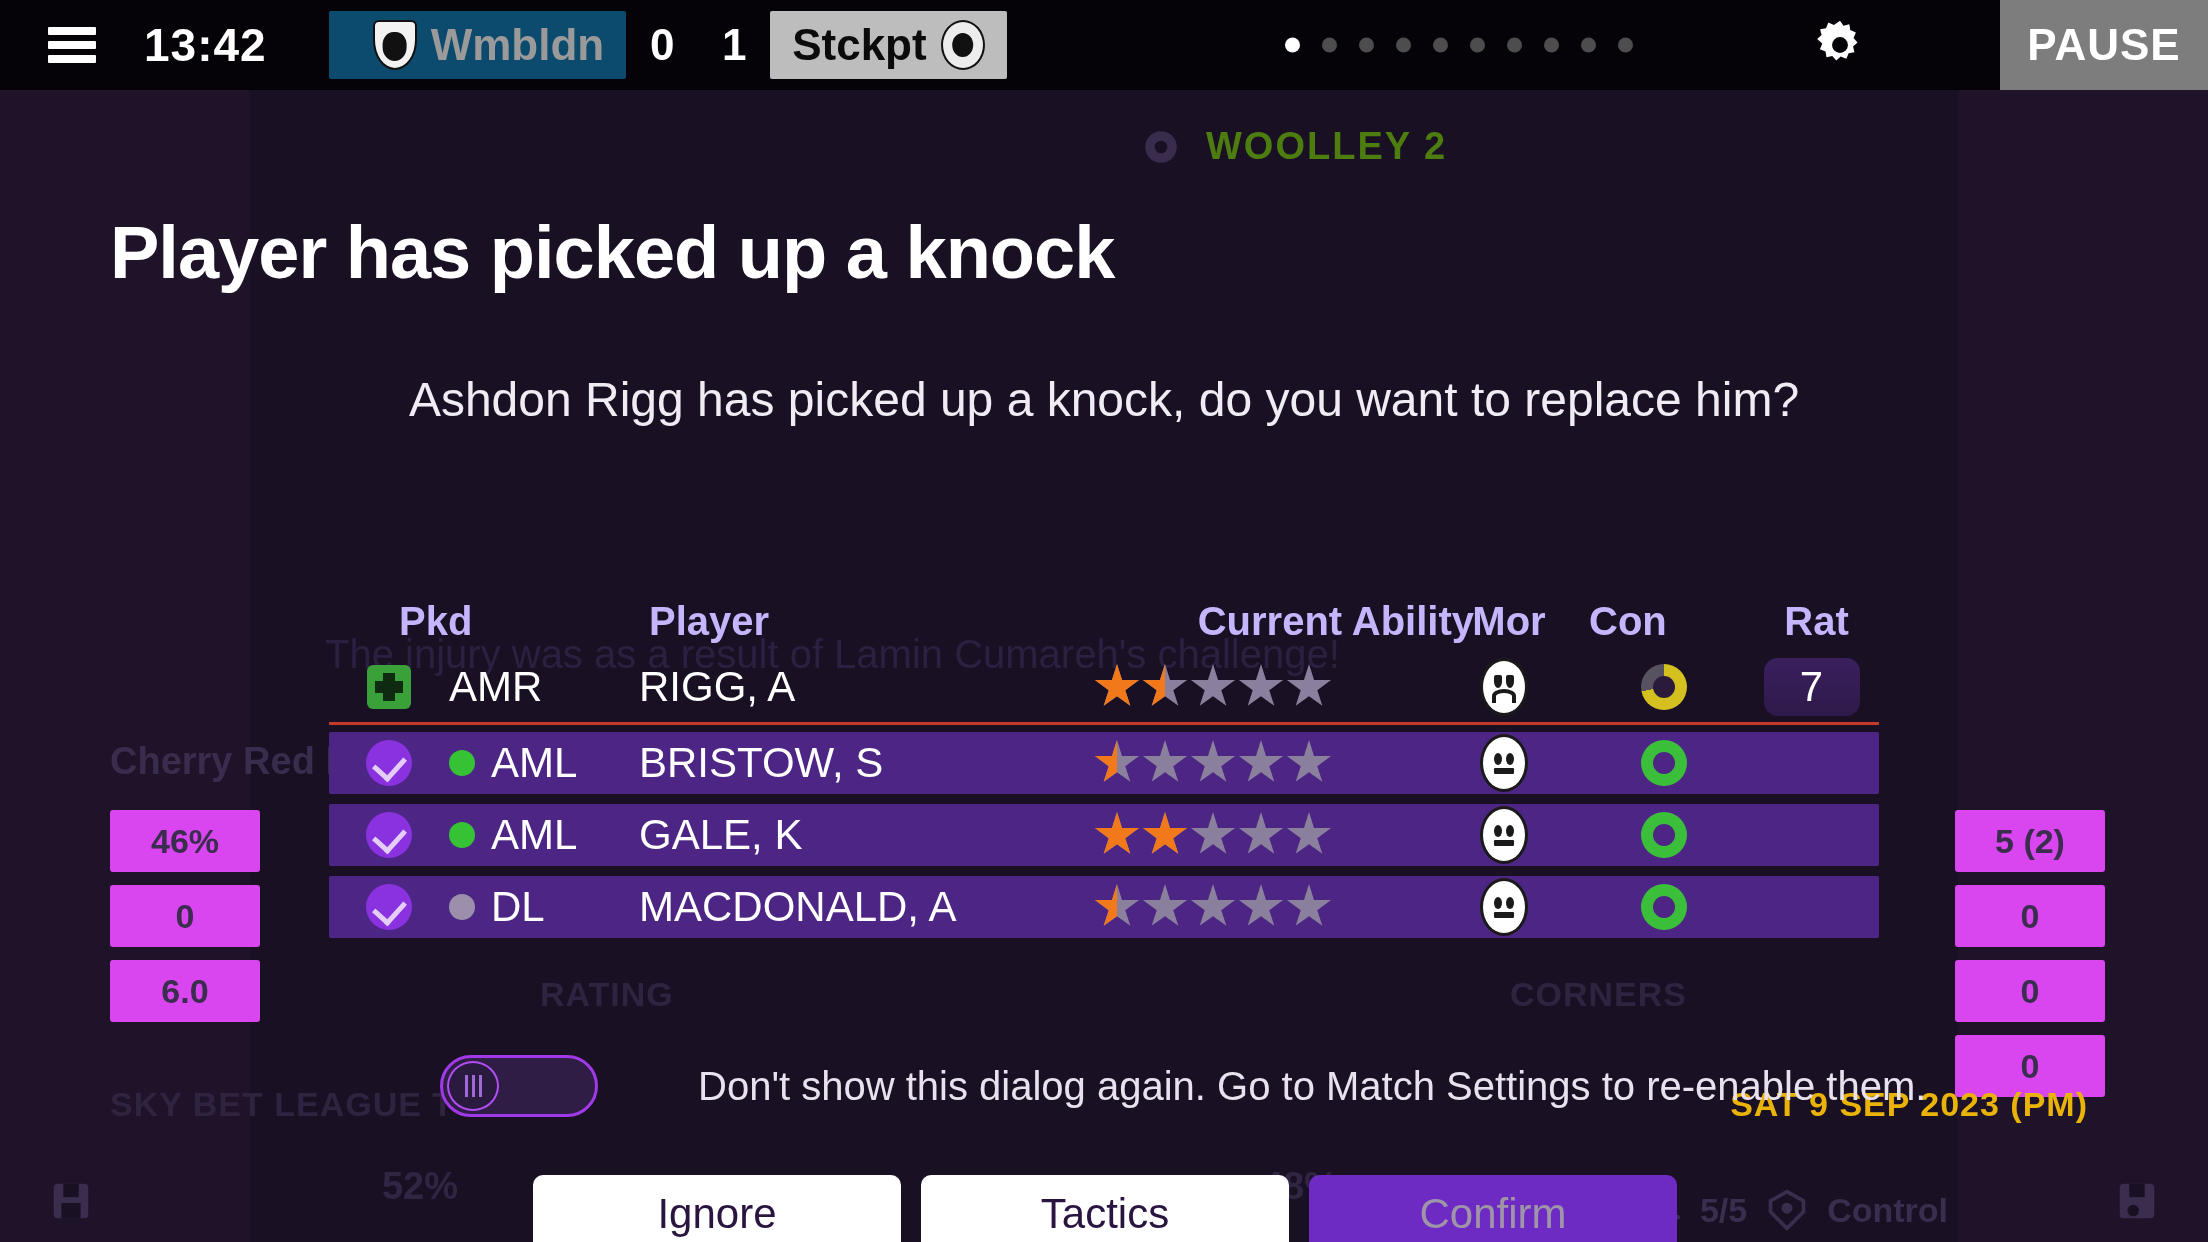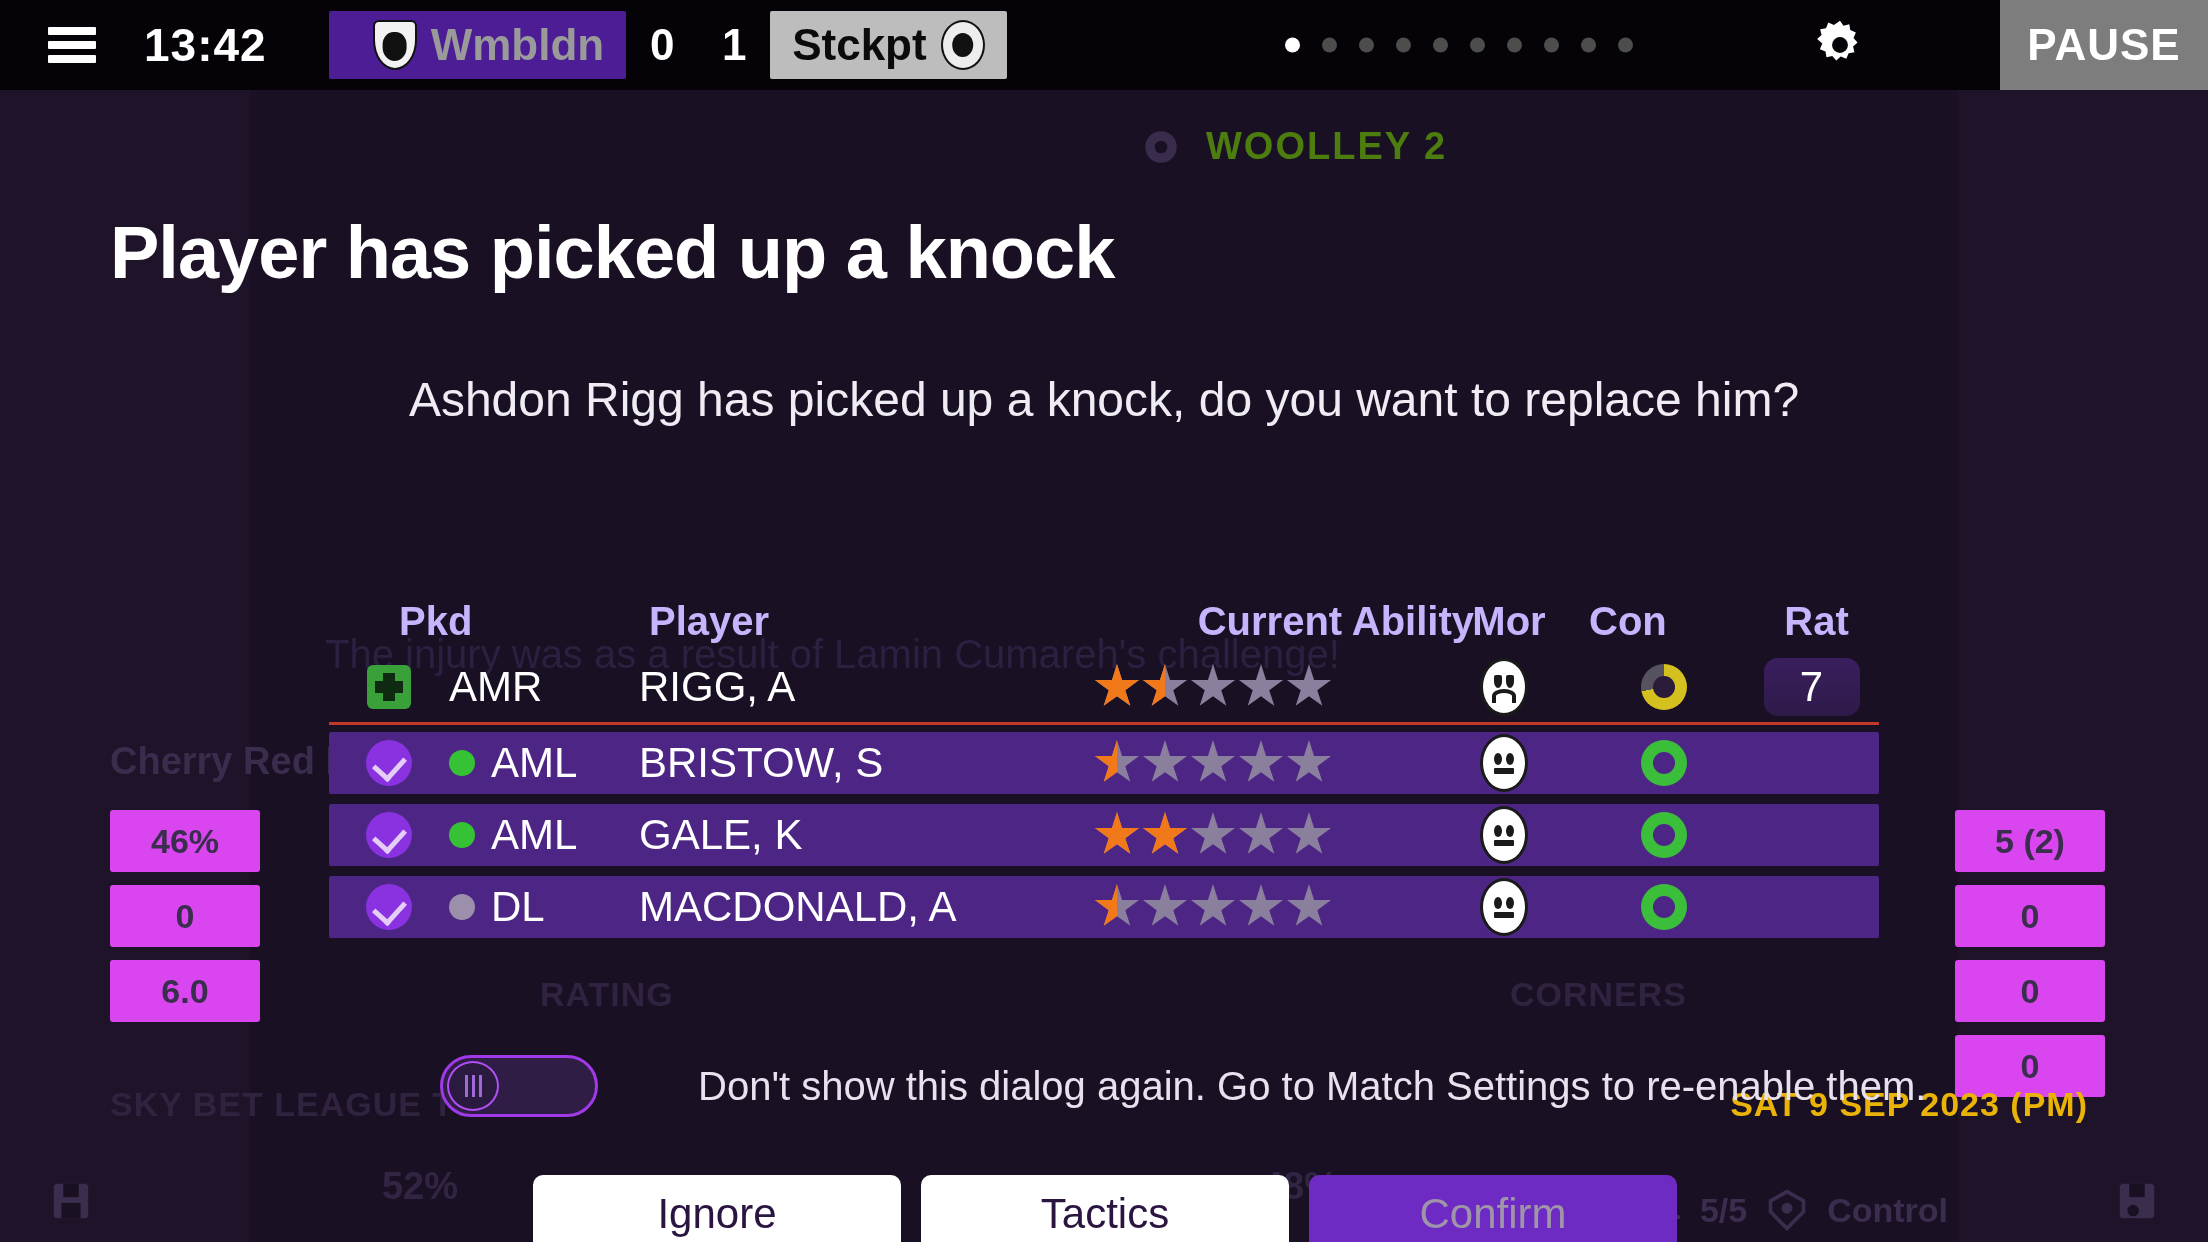--- a/index.html
+++ b/index.html
@@ -71,21 +71,21 @@
     display:flex; flex-direction:column; justify-content:space-between;
   }
   #hamburger span { display:block; height:8px; background:#fff; border-radius:1px; }
   #clock {
     margin-left:48px; font-size:46px; font-weight:bold; color:#fff; letter-spacing:1px;
   }
   .team-chip {
     height:68px; display:flex; align-items:center; gap:14px;
     padding:0 22px; border-radius:2px;
   }
-  #home-chip { margin-left:62px; background:#4c1d95;padding-left:44px; }
+  #home-chip { margin-left:62px; background:#0c4a6e;padding-left:44px; }
   #away-chip { background:#bdbdbd; }
   #home-chip .team-label { color:#9a9a9a; font-size:44px; font-weight:bold; }
   #away-chip .team-label { color:#0b0b0b; font-size:44px; font-weight:bold; }
   .score-num {
     font-size:44px; font-weight:bold; color:#fff; width:72px; text-align:center;
   }
   .crest {
     width:44px; height:50px; position:relative; flex:none;
   }
   .crest .shield {

